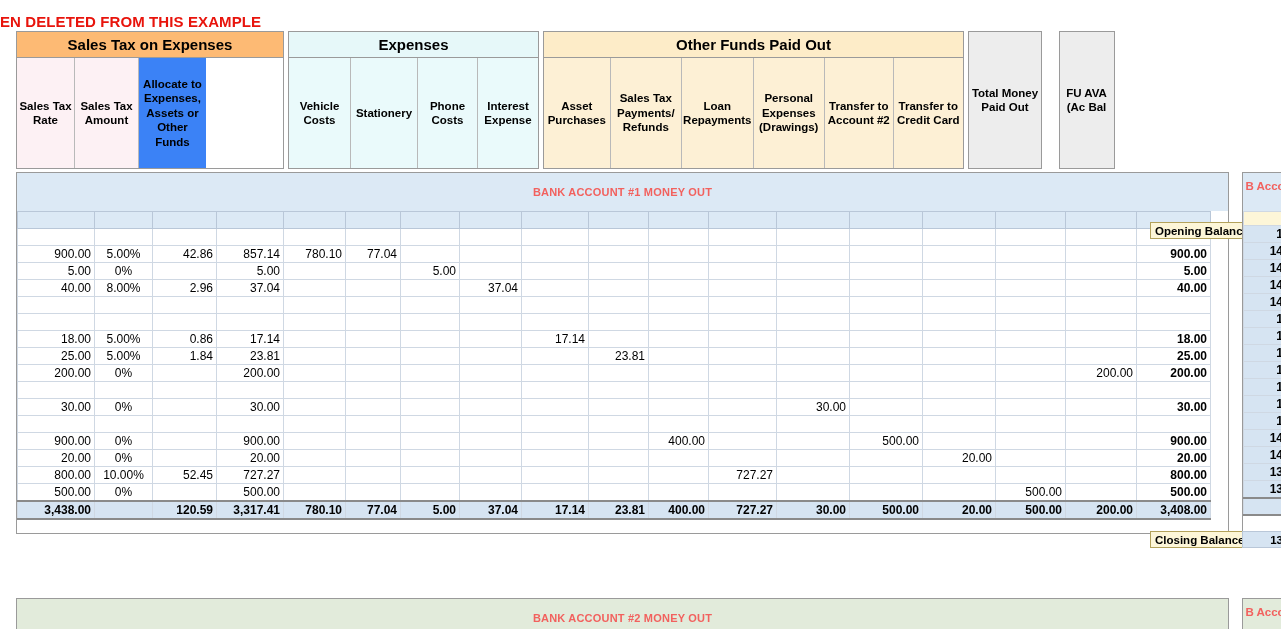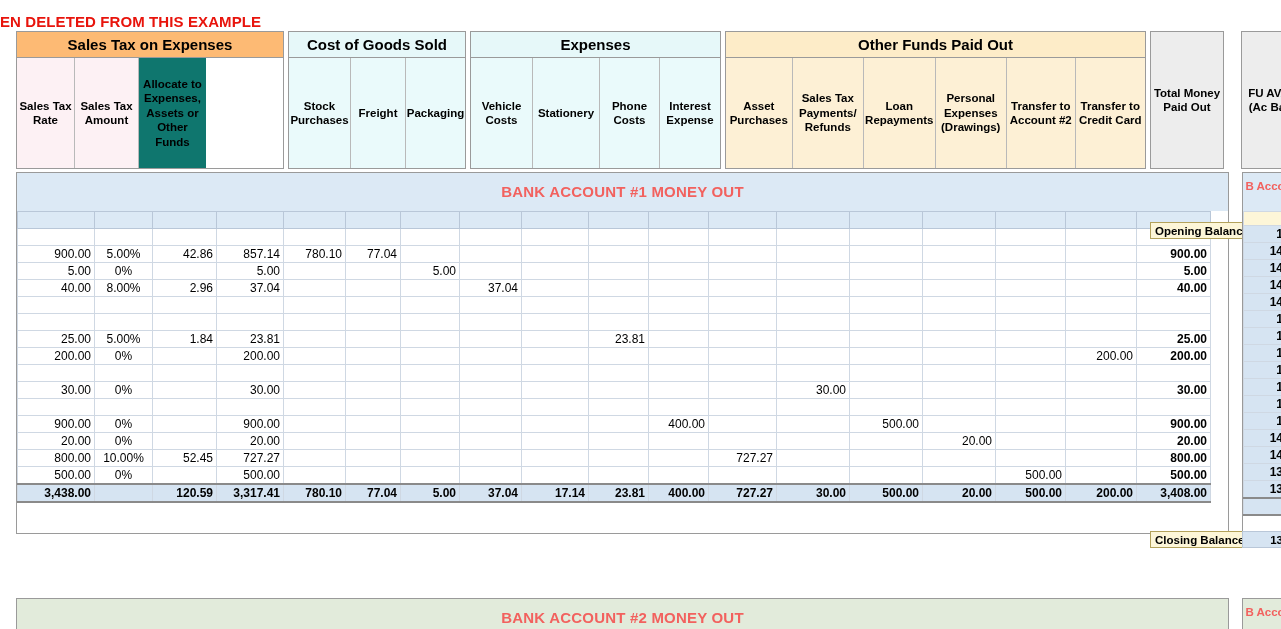--- a/index.html
+++ b/index.html
@@ -46,21 +46,21 @@
     font-size: 11.5px; font-weight: bold; color: #000;
     border-right: 1px solid #b9b9b9;
     padding: 2px 1px;
     line-height: 1.25;
   }
   .hcell:last-child { border-right: none; }
 
   
   .g-salestax .grp-title { background: #fdba74; }
   .g-salestax .hcell     { background: #fdf1f4; }
-  .g-salestax .hcell.alloc { background: #0f766e; }
+  .g-salestax .hcell.alloc { background: #3b82f6; }
 
   .g-cogs .grp-title { background: #e6f8f9; }
   .g-cogs .hcell     { background: #eafafb; }
 
   .g-exp .grp-title { background: #e6f8f9; }
   .g-exp .hcell     { background: #eafafb; }
 
   .g-other .grp-title { background: #fdecc8; }
   .g-other .hcell     { background: #fdf0d5; }
   .g-total .hcell     { background: #ededed; }
@@ -68,21 +68,21 @@
 
   
   .block {
     position: absolute;
     border: 1px solid #9a9a9a;
     background: #ffffff;
   }
   .sec-banner {
     height: 38px; line-height: 38px;
     text-align: center;
-    font-size: 15px; font-weight: bold;
+    font-size: 11px; font-weight: bold;
     letter-spacing: 0.2px;
   }
   .sec-blue { background: #dce9f5; color: #f2615e; }
   .sec-green{ background: #e2ebdb; color: #f2615e; }
 
   table.grid { border-collapse: collapse; table-layout: fixed; }
   table.grid td {
     height: 17px;
     font-size: 12px;
     color: #000;
@@ -153,28 +153,20 @@
 
     <div class="grp g-salestax" style="width:268px;">
       <div class="grp-title">Sales Tax on Expenses</div>
       <div class="grp-cols">
         <div class="hcell" style="width:58px">Sales Tax Rate</div>
         <div class="hcell" style="width:64px">Sales Tax Amount</div>
         <div class="hcell alloc" style="width:67px">Allocate to Expenses, Assets or Other Funds</div>
       </div>
     </div>
 
-    <div class="grp g-cogs" style="width:178px;">
-      <div class="grp-title">Cost of Goods Sold</div>
-      <div class="grp-cols">
-        <div class="hcell" style="width:62px">Stock Purchases</div>
-        <div class="hcell" style="width:55px">Freight</div>
-        <div class="hcell" style="width:59px">Packaging</div>
-      </div>
-    </div>
 
     <div class="grp g-exp" style="width:251px;">
       <div class="grp-title">Expenses</div>
       <div class="grp-cols">
         <div class="hcell" style="width:62px">Vehicle Costs</div>
         <div class="hcell" style="width:67px">Stationery</div>
         <div class="hcell" style="width:60px">Phone Costs</div>
         <div class="hcell" style="width:60px">Interest Expense</div>
       </div>
     </div>
@@ -340,20 +332,40 @@
             <td class="" style="width: 67px;"></td>
             <td class="" style="width: 60px;"></td>
             <td class="" style="width: 60px;"></td>
             <td class="gap" style="width: 68px;"></td>
             <td class="" style="width: 73px;"></td>
             <td class="" style="width: 73px;"></td>
             <td class="" style="width: 73px;"></td>
             <td class="" style="width: 70px;"></td>
             <td class="" style="width: 71px;"></td>
             <td class="tmp gap" style="width: 74px;"></td>
+          </tr>
+          <tr>
+            <td class="" style="width: 77px;">18.00</td>
+            <td class="ctr" style="width: 58px; text-align: center;">5.00%</td>
+            <td class="pinkbg" style="width: 64px;">0.86</td>
+            <td class="pinkbg" style="width: 67px;">17.14</td>
+            <td class="gap" style="width: 62px;"></td>
+            <td class="" style="width: 55px;"></td>
+            <td class="" style="width: 59px;"></td>
+            <td class="gap" style="width: 62px;"></td>
+            <td class="" style="width: 67px;">17.14</td>
+            <td class="" style="width: 60px;"></td>
+            <td class="" style="width: 60px;"></td>
+            <td class="gap" style="width: 68px;"></td>
+            <td class="" style="width: 73px;"></td>
+            <td class="" style="width: 73px;"></td>
+            <td class="" style="width: 73px;"></td>
+            <td class="" style="width: 70px;"></td>
+            <td class="" style="width: 71px;"></td>
+            <td class="tmp gap" style="width: 74px;">18.00</td>
           </tr>
           <tr>
             <td class="" style="width: 77px;">25.00</td>
             <td class="ctr" style="width: 58px; text-align: center;">5.00%</td>
             <td class="pinkbg" style="width: 64px;">1.84</td>
             <td class="pinkbg" style="width: 67px;">23.81</td>
             <td class="gap" style="width: 62px;"></td>
             <td class="" style="width: 55px;"></td>
             <td class="" style="width: 59px;"></td>
             <td class="gap" style="width: 62px;"></td>

